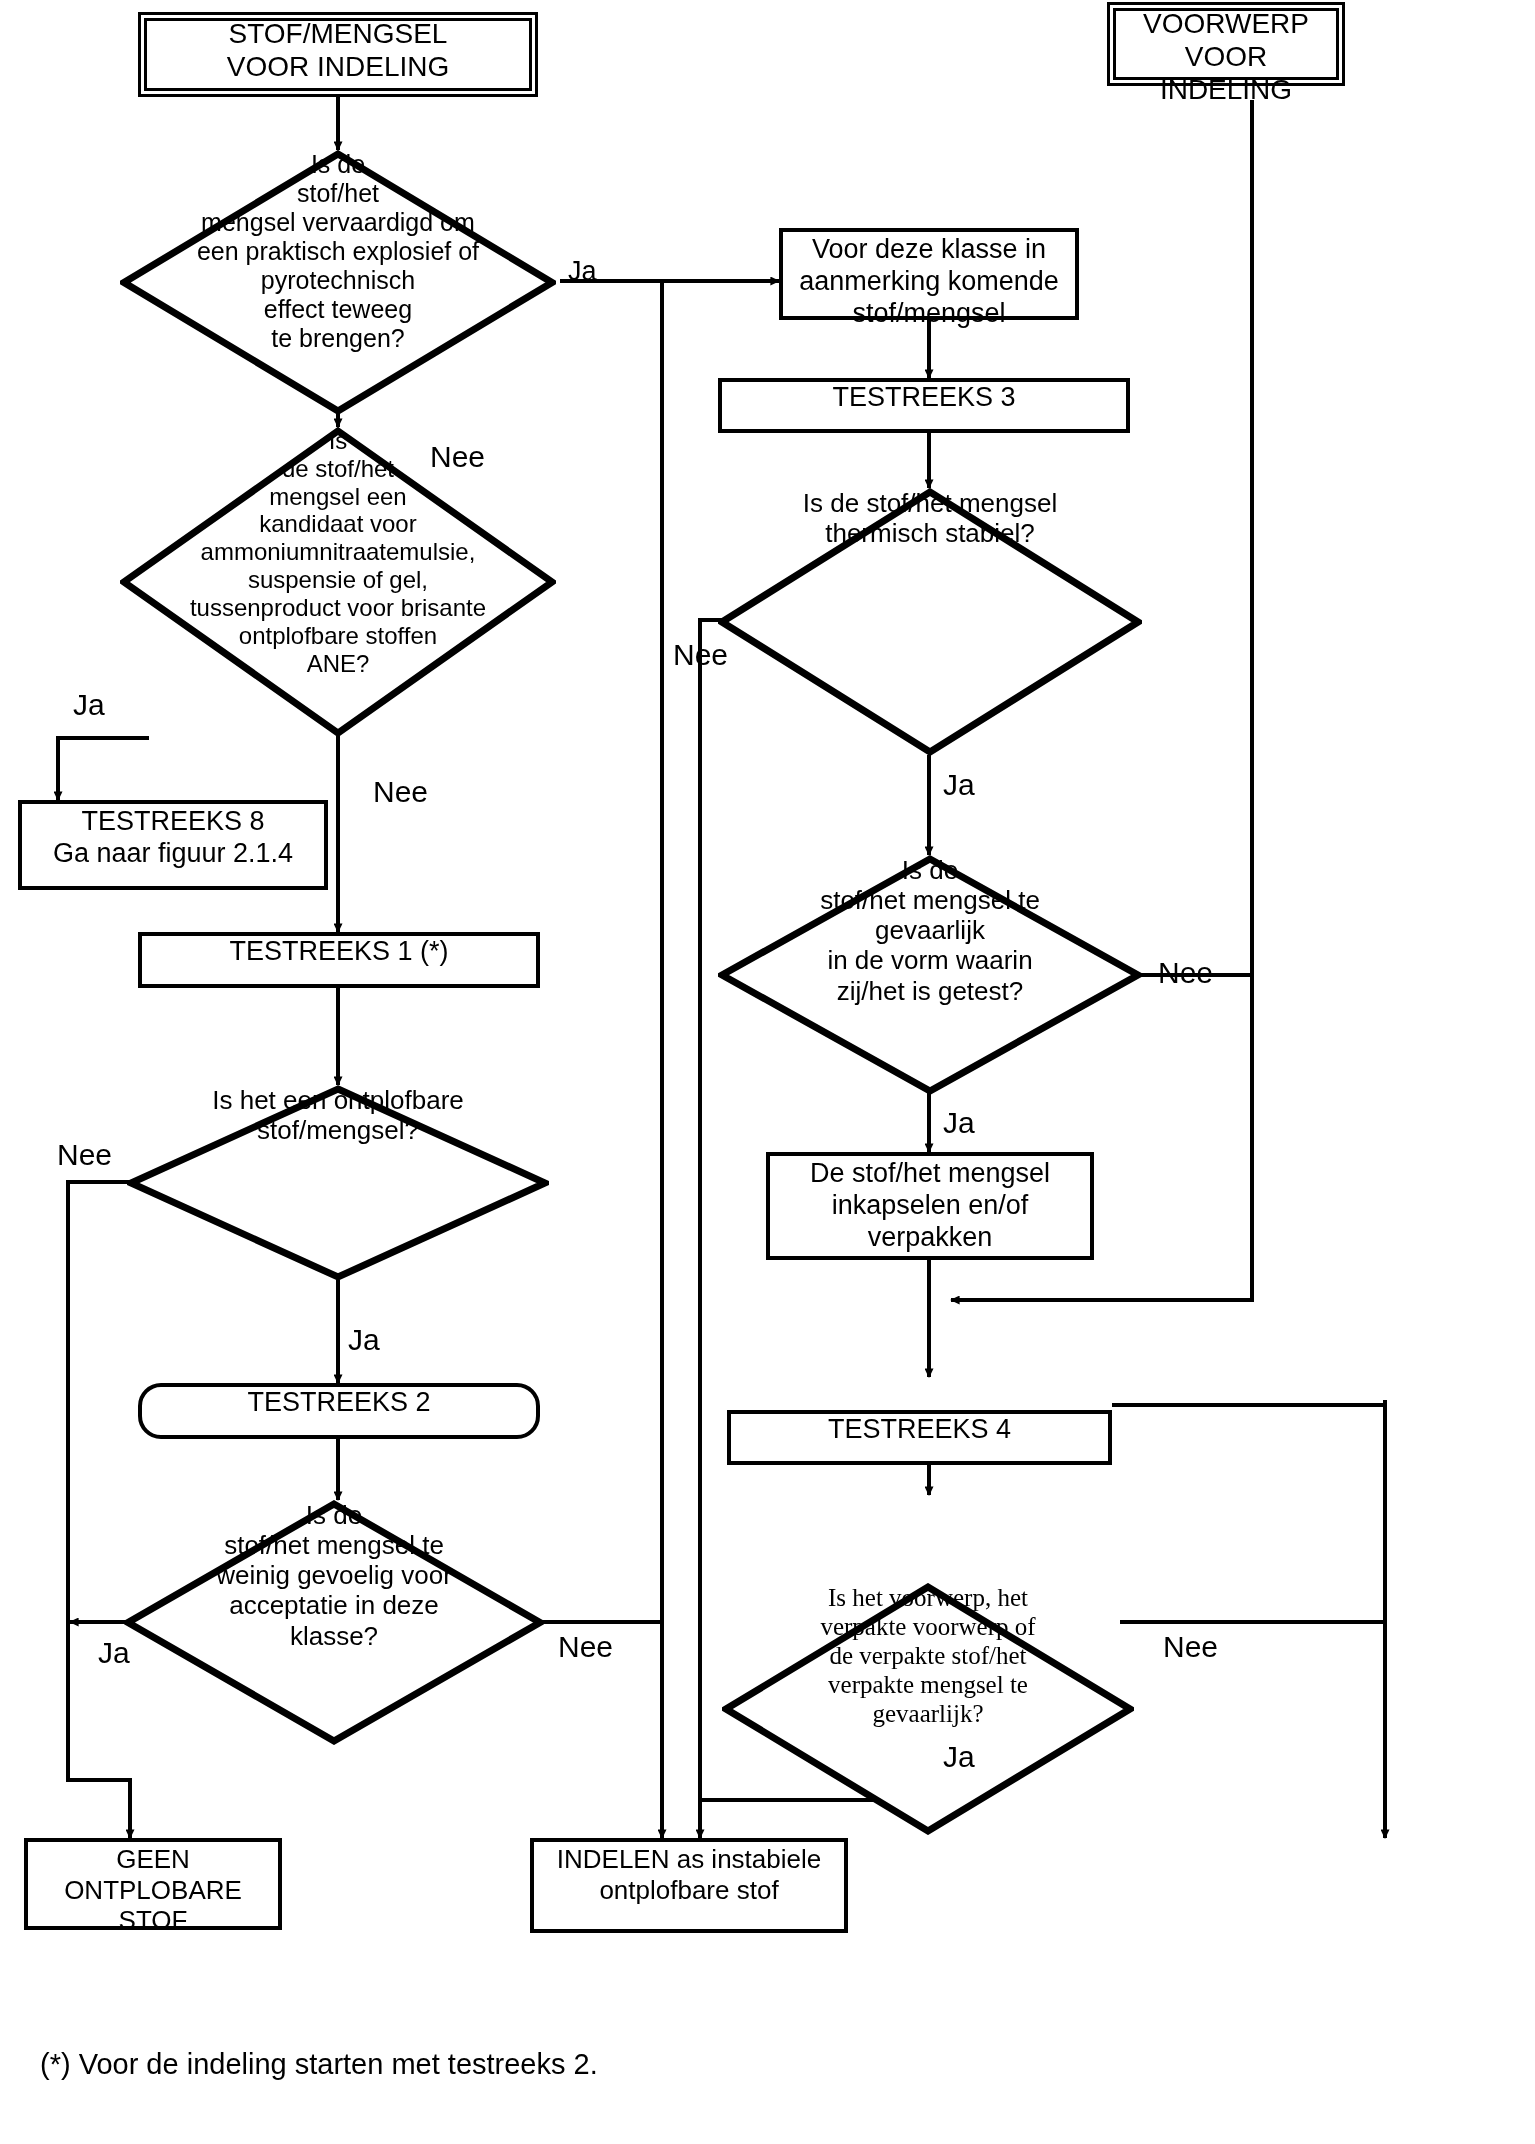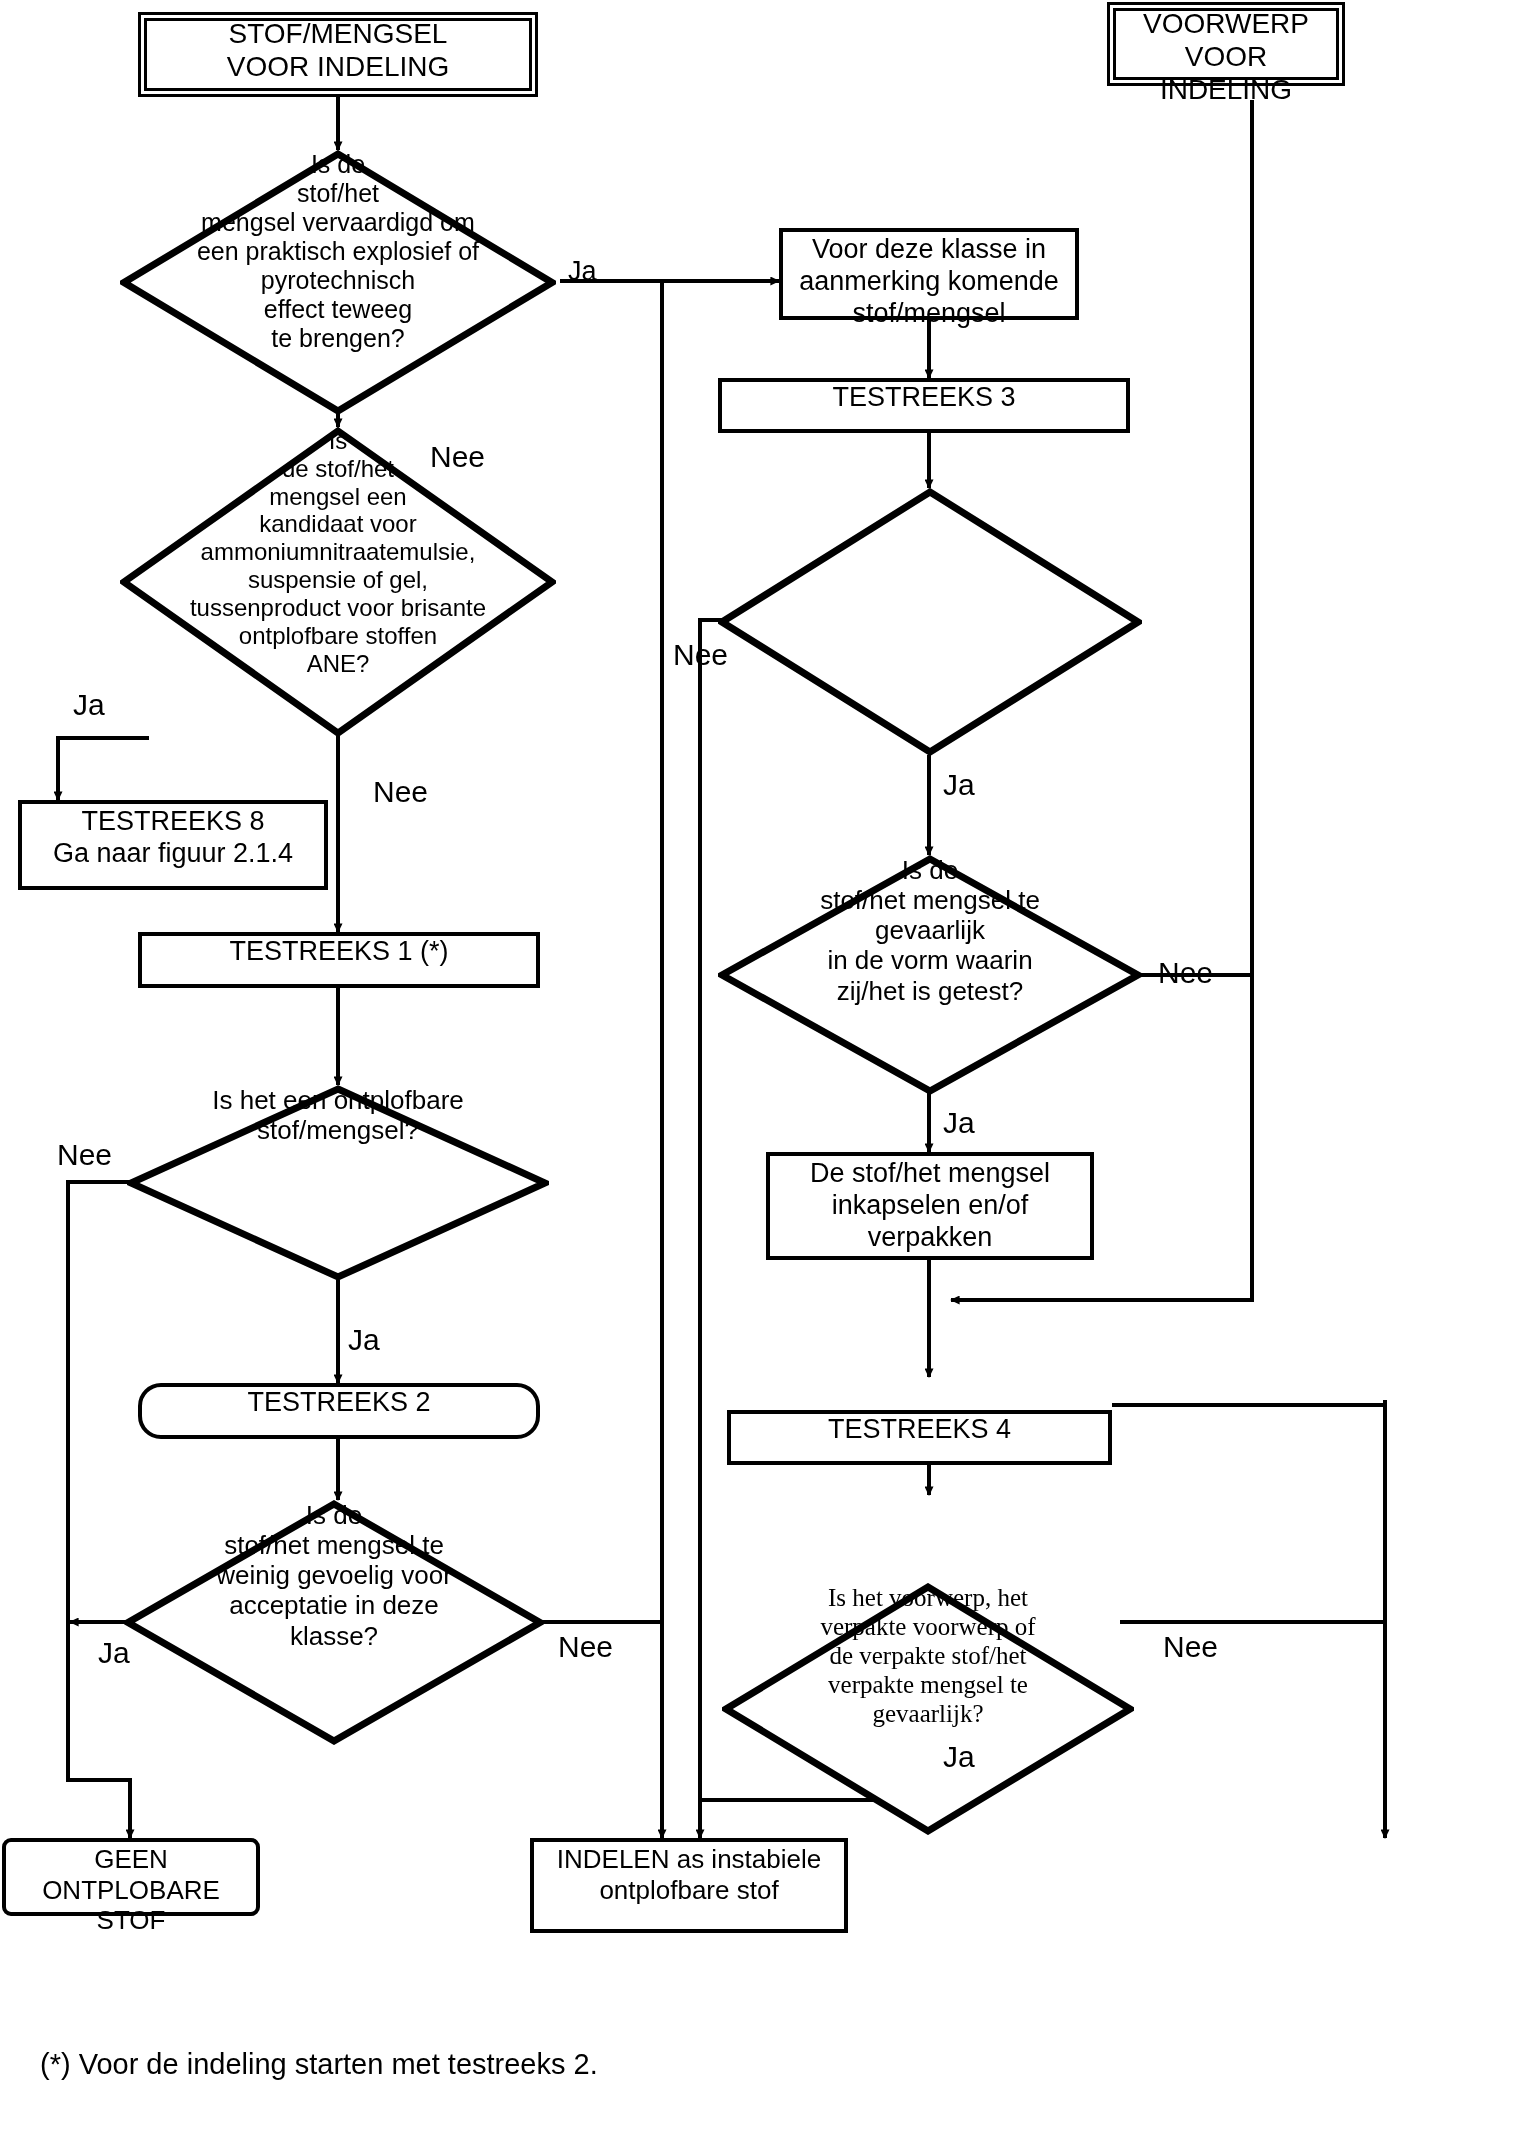--- a/index.html
+++ b/index.html
@@ -197,20 +197,24 @@
   </div>
 
   <div class="node bar" style="left:718px;top:378px;width:412px;height:55px;">
     <div class="txt f27">TESTREEKS 3</div>
   </div>
 
   <div class="node dia" style="left:718px;top:488px;width:424px;height:268px;">
     <svg class="shape" viewBox="0 0 424 268" preserveAspectRatio="none">
       <polygon points="212,4 420,134 212,264 4,134" fill="#fff" stroke="#000" stroke-width="7"></polygon>
     </svg>
+    <div class="txt f26">
+      <div>Is de stof/het mengsel</div>
+      <div>thermisch stabiel?</div>
+    </div>
   </div>
   <div class="lbl" style="left:673px;top:640px;font-size:30px;">Nee</div>
   <div class="lbl" style="left:943px;top:770px;font-size:30px;">Ja</div>
 
   <div class="node dia" style="left:718px;top:855px;width:424px;height:240px;">
     <svg class="shape" viewBox="0 0 424 240" preserveAspectRatio="none">
       <polygon points="212,4 420,120 212,236 4,120" fill="#fff" stroke="#000" stroke-width="7"></polygon>
     </svg>
     <div class="txt f26">
       <div>Is de</div>
@@ -243,21 +247,21 @@
       <div>Is het voorwerp, het</div>
       <div>verpakte voorwerp of</div>
       <div>de verpakte stof/het</div>
       <div>verpakte mengsel te</div>
       <div>gevaarlijk?</div>
     </div>
   </div>
   <div class="lbl" style="left:1163px;top:1632px;font-size:30px;">Nee</div>
   <div class="lbl" style="left:943px;top:1742px;font-size:30px;">Ja</div>
 
-  <div class="node box" style="left:2px;top:1838px;width:258px;height:78px;border-width:4px;border-radius:9px;">
+  <div class="node box" style="left:24px;top:1838px;width:258px;height:92px;border-width:4px;">
     <div class="txt f26">
       <div>GEEN</div>
       <div>ONTPLOBARE</div>
       <div>STOF</div>
     </div>
   </div>
 
   <div class="node box" style="left:530px;top:1838px;width:318px;height:95px;border-width:4px;">
     <div class="txt f26">
       <div>INDELEN as instabiele</div>

